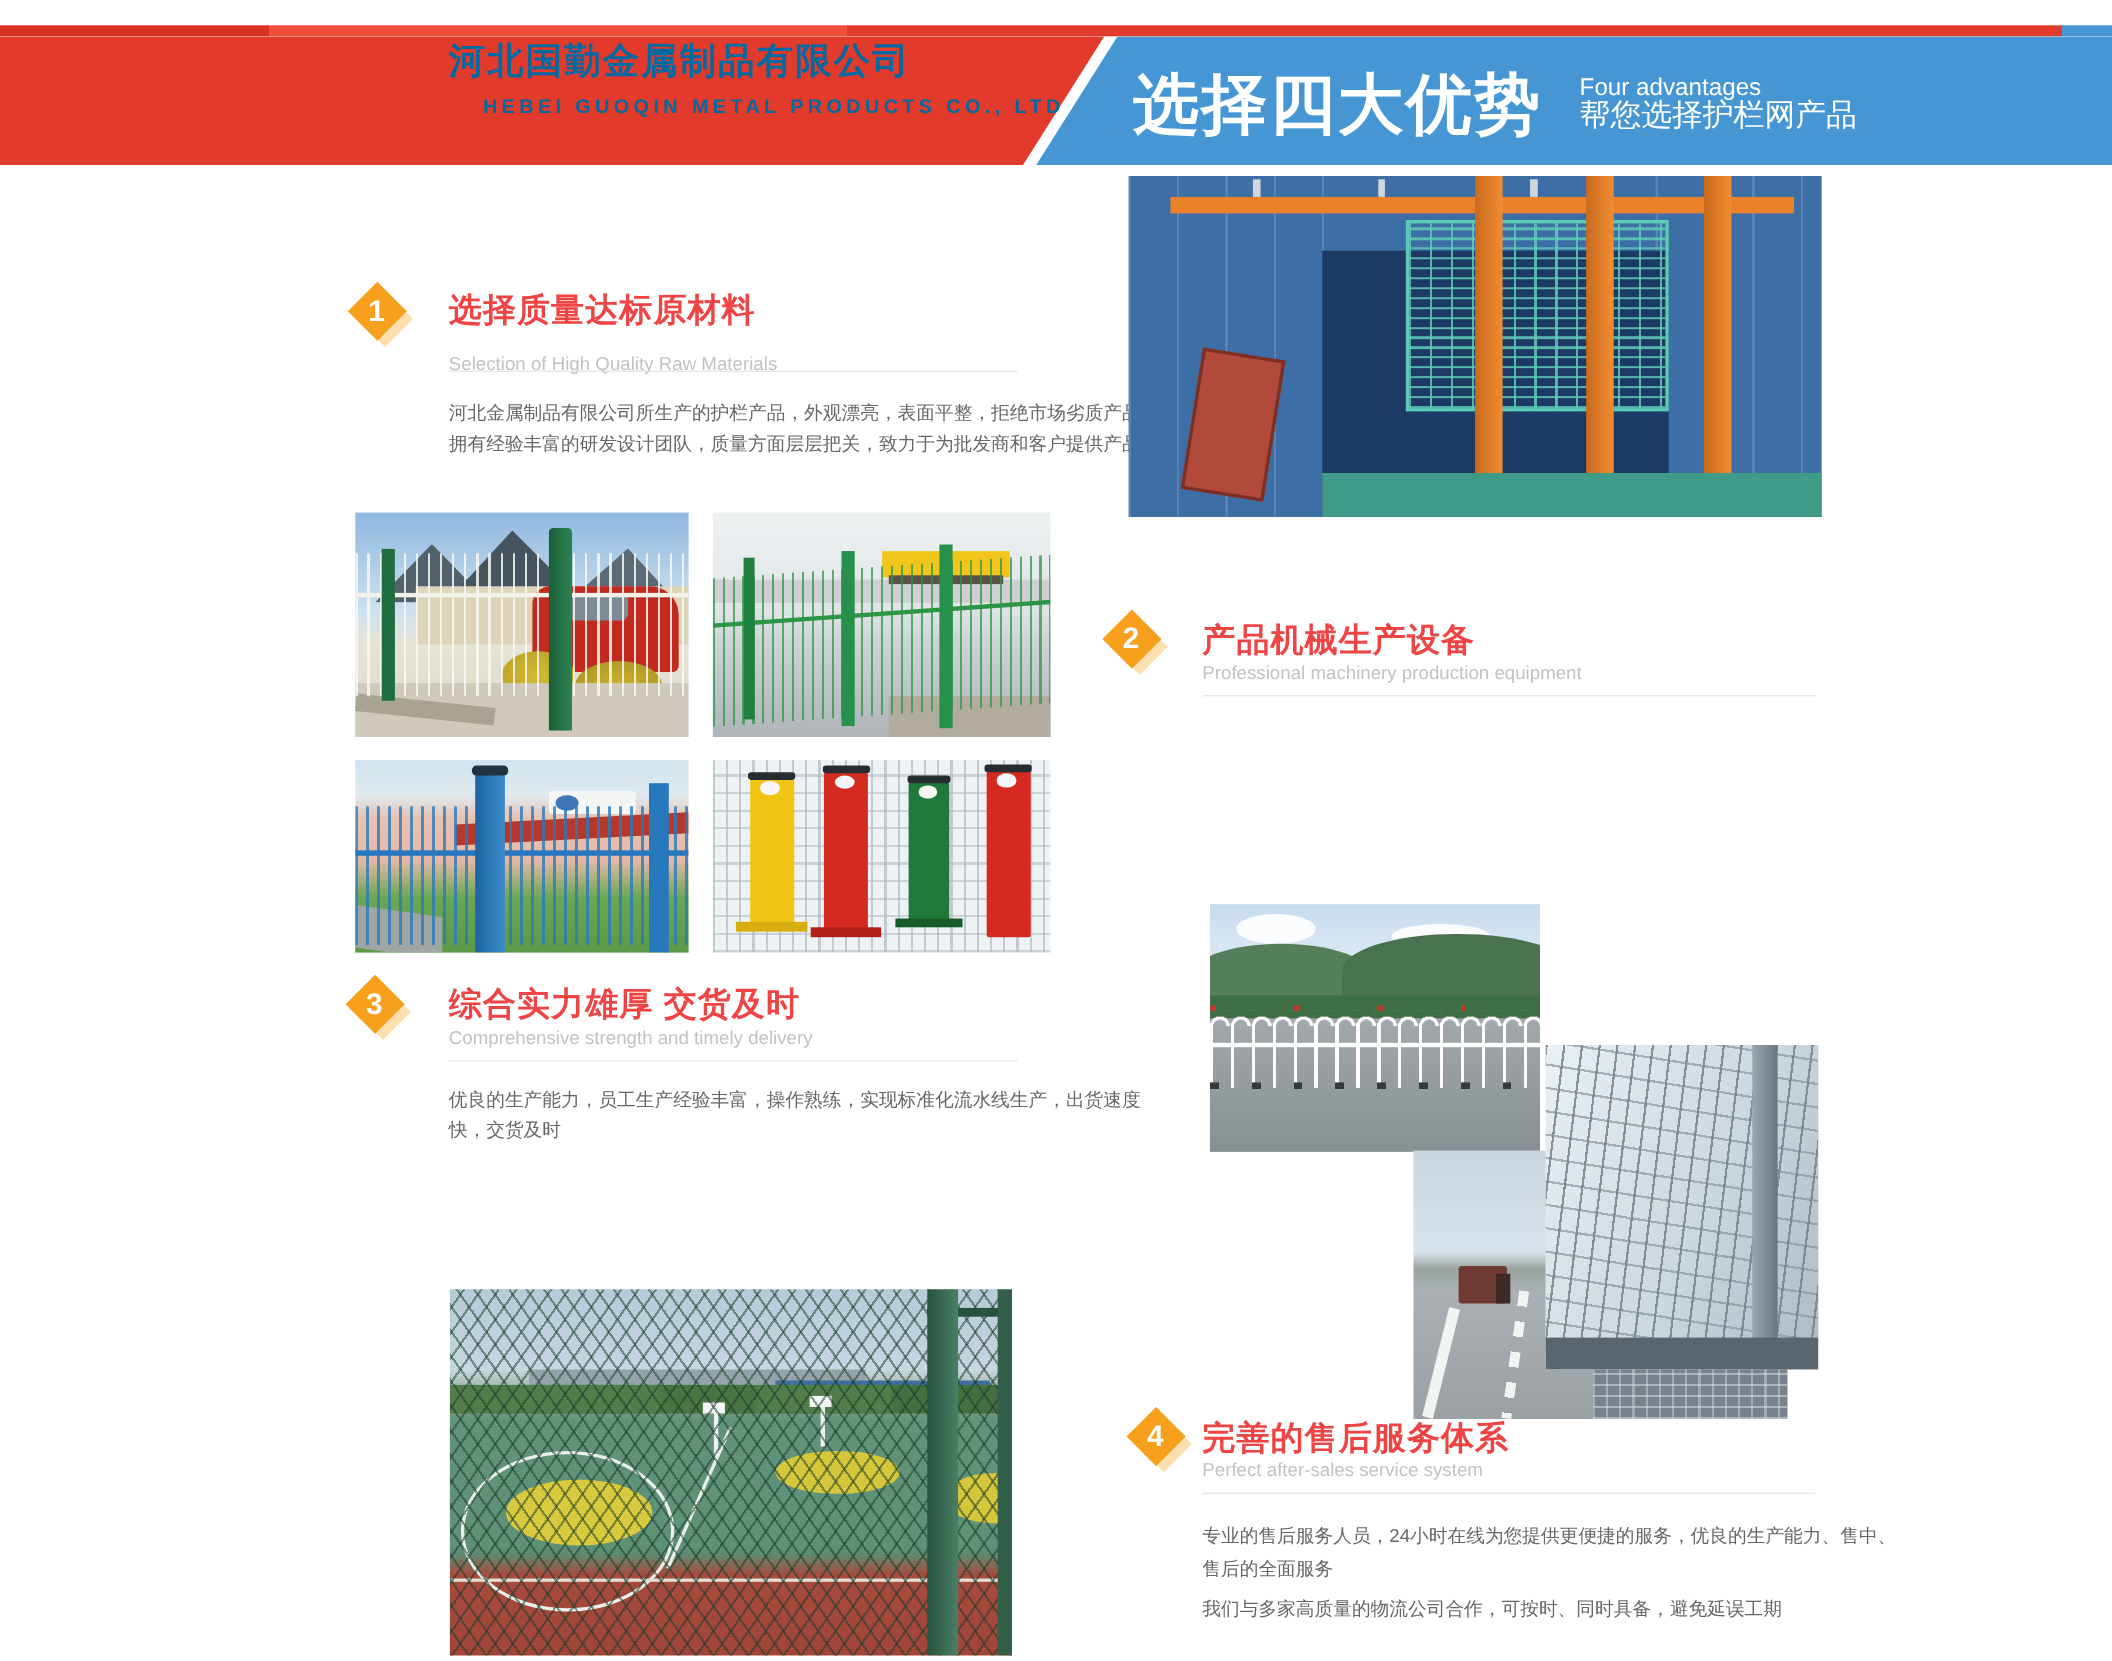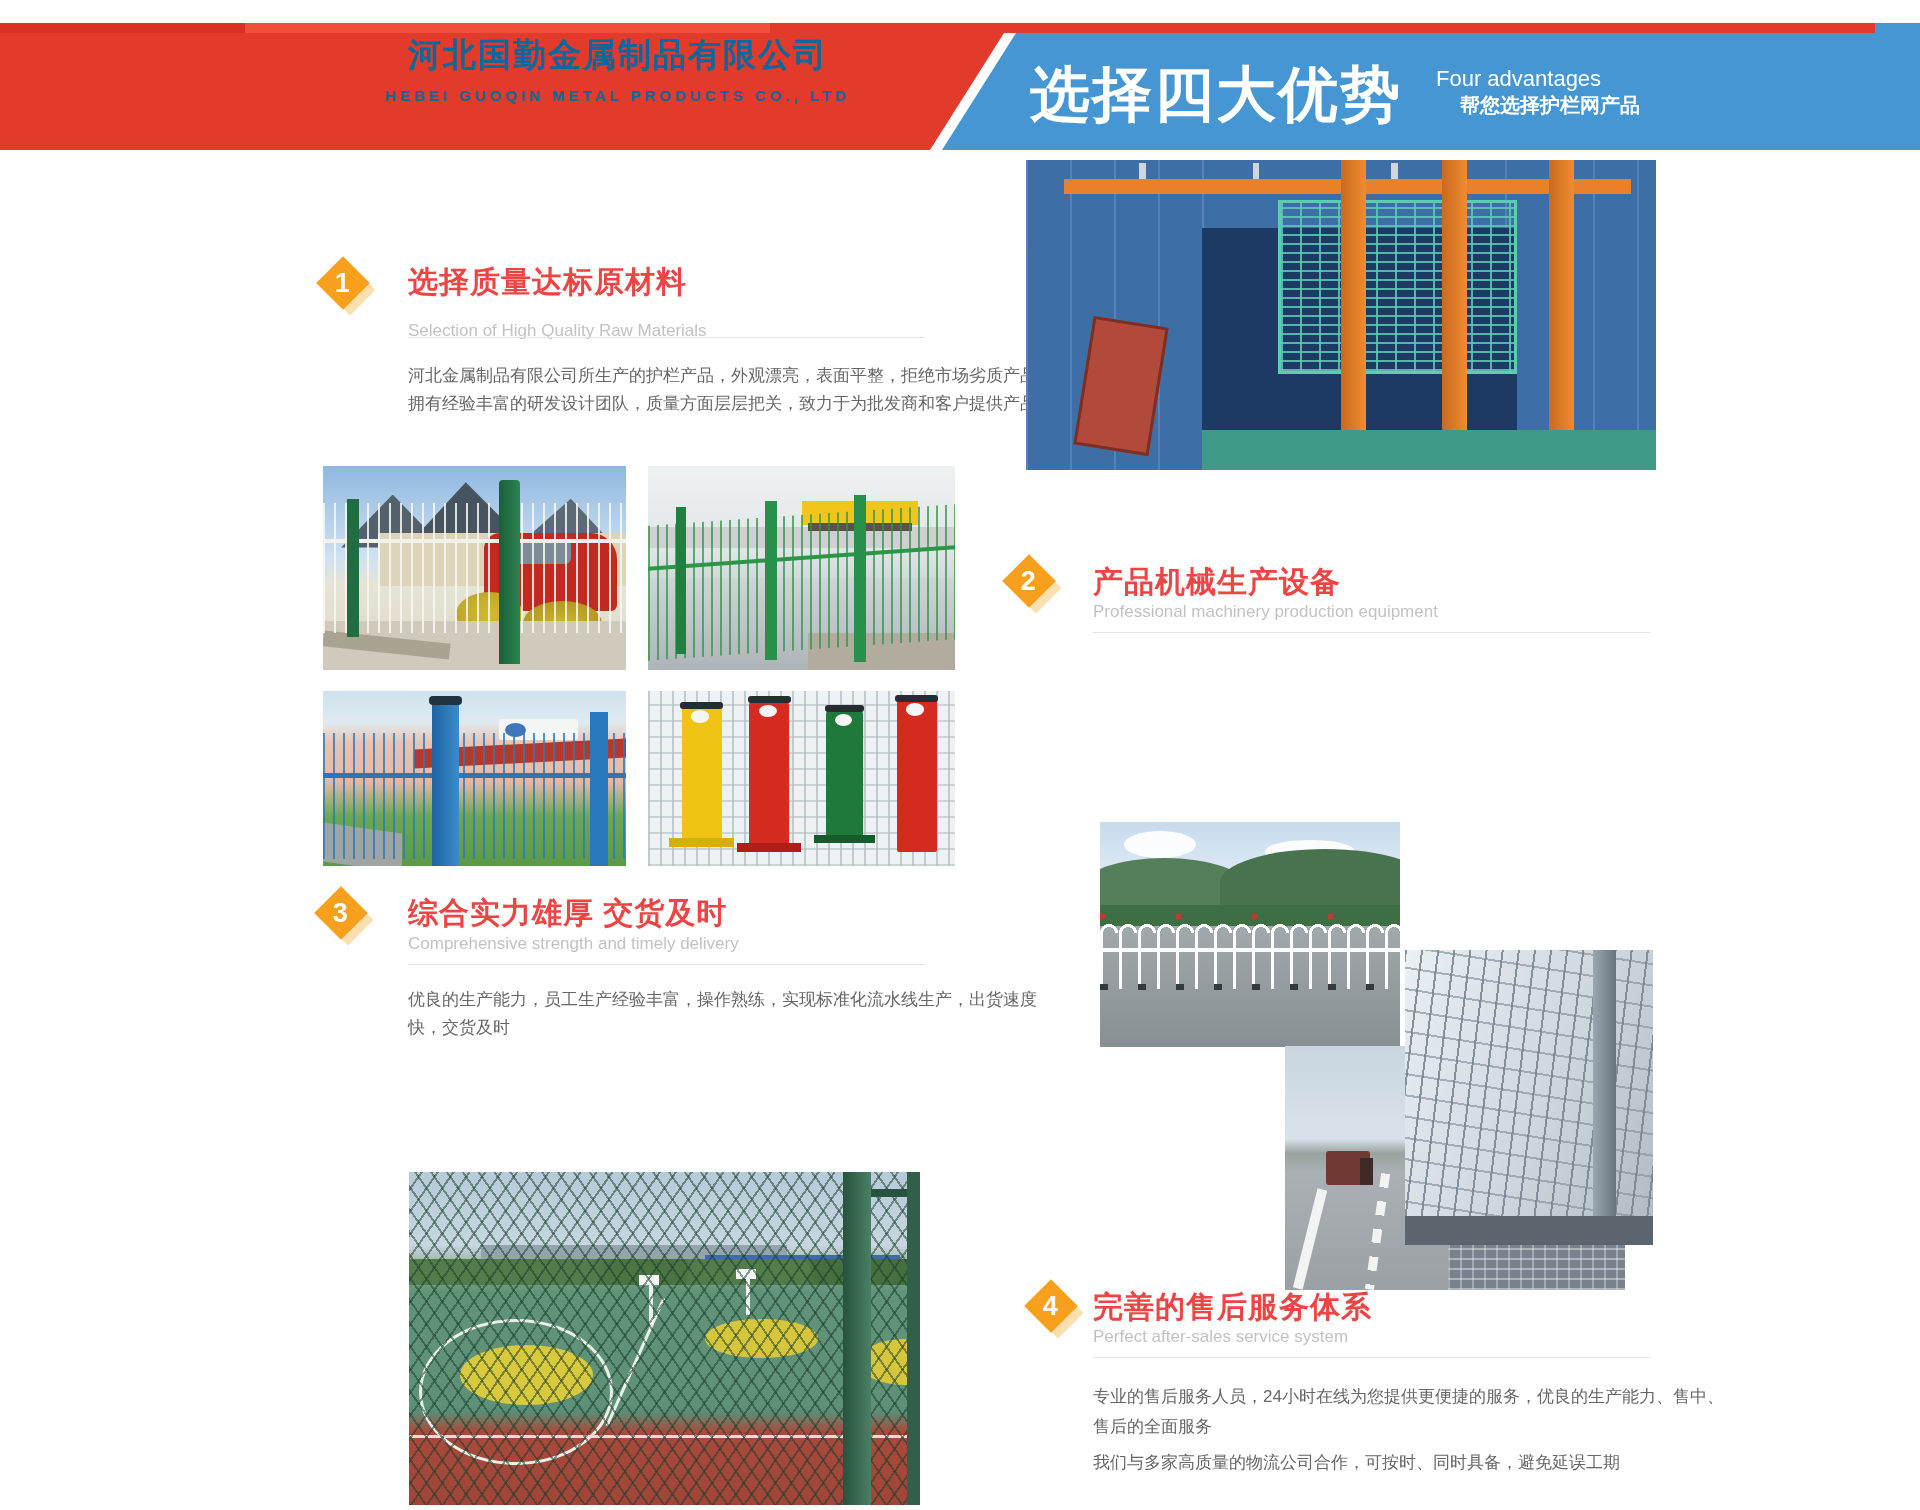--- a/index.html
+++ b/index.html
@@ -9,25 +9,25 @@
 
   
   .top-strip { position:absolute; left:0; top:23px; width:1920px; height:10px;
     background:linear-gradient(90deg,#d93222 0 245px,#f0503a 245px 770px,#e23a2b 770px 1875px,#4596d2 1875px 100%); }
   .banner-red { position:absolute; left:0; top:33px; width:1004px; height:117px; background:#e23a2b;
     clip-path:polygon(0 0,100% 0,calc(100% - 74px) 100%,0 100%); }
   .banner-blue { position:absolute; left:942px; top:33px; width:978px; height:117px; background:#4596d2;
     clip-path:polygon(74px 0,100% 0,100% 100%,0 100%); }
   .company { position:absolute; left:268px; top:33px; width:700px; text-align:center; color:#0369a1; }
   .company-name { font-size:33px; font-weight:bold; letter-spacing:2px; }
-  .company-en { margin-top:9px; font-size:15px; font-weight:bold; letter-spacing:4px; }
+  .company-en { margin-top:9px; font-size:18px; font-weight:bold; letter-spacing:4px;text-align:right; }
   .adv-title { position:absolute; left:88px; top:22px; font-size:60px; font-weight:bold; color:#fff; letter-spacing:2px; }
   .adv-sub { position:absolute; left:494px; top:33px; color:#fff; }
   .adv-sub-en { font-size:22px; line-height:26px; }
-  .adv-sub-zh { font-size:20px; line-height:26px; font-weight:bold;margin-left:24px; }
+  .adv-sub-zh { font-size:28px; line-height:26px; font-weight:normal; }
 
   
   .diamond-wrap { position:absolute; width:56px; height:56px; }
   .diamond-shadow { position:absolute; left:14px; top:14px; width:36px; height:36px; background:#fbdfae; transform:rotate(45deg); }
   .diamond { position:absolute; left:6px; top:6px; width:38px; height:38px; background:#f7a01e; transform:rotate(45deg);
     display:flex; align-items:center; justify-content:center; }
   .diamond span { transform:rotate(-45deg); color:#fff; font-size:27px; font-weight:bold; }
   .sec-title { position:absolute; font-size:30px; font-weight:bold; color:#ef4444; letter-spacing:1px; white-space:nowrap; }
   .sec-sub { position:absolute; font-size:17px; color:#c2c2c2; white-space:nowrap; }
   .divider { position:absolute; height:1px; background:#e2e2e2; }

